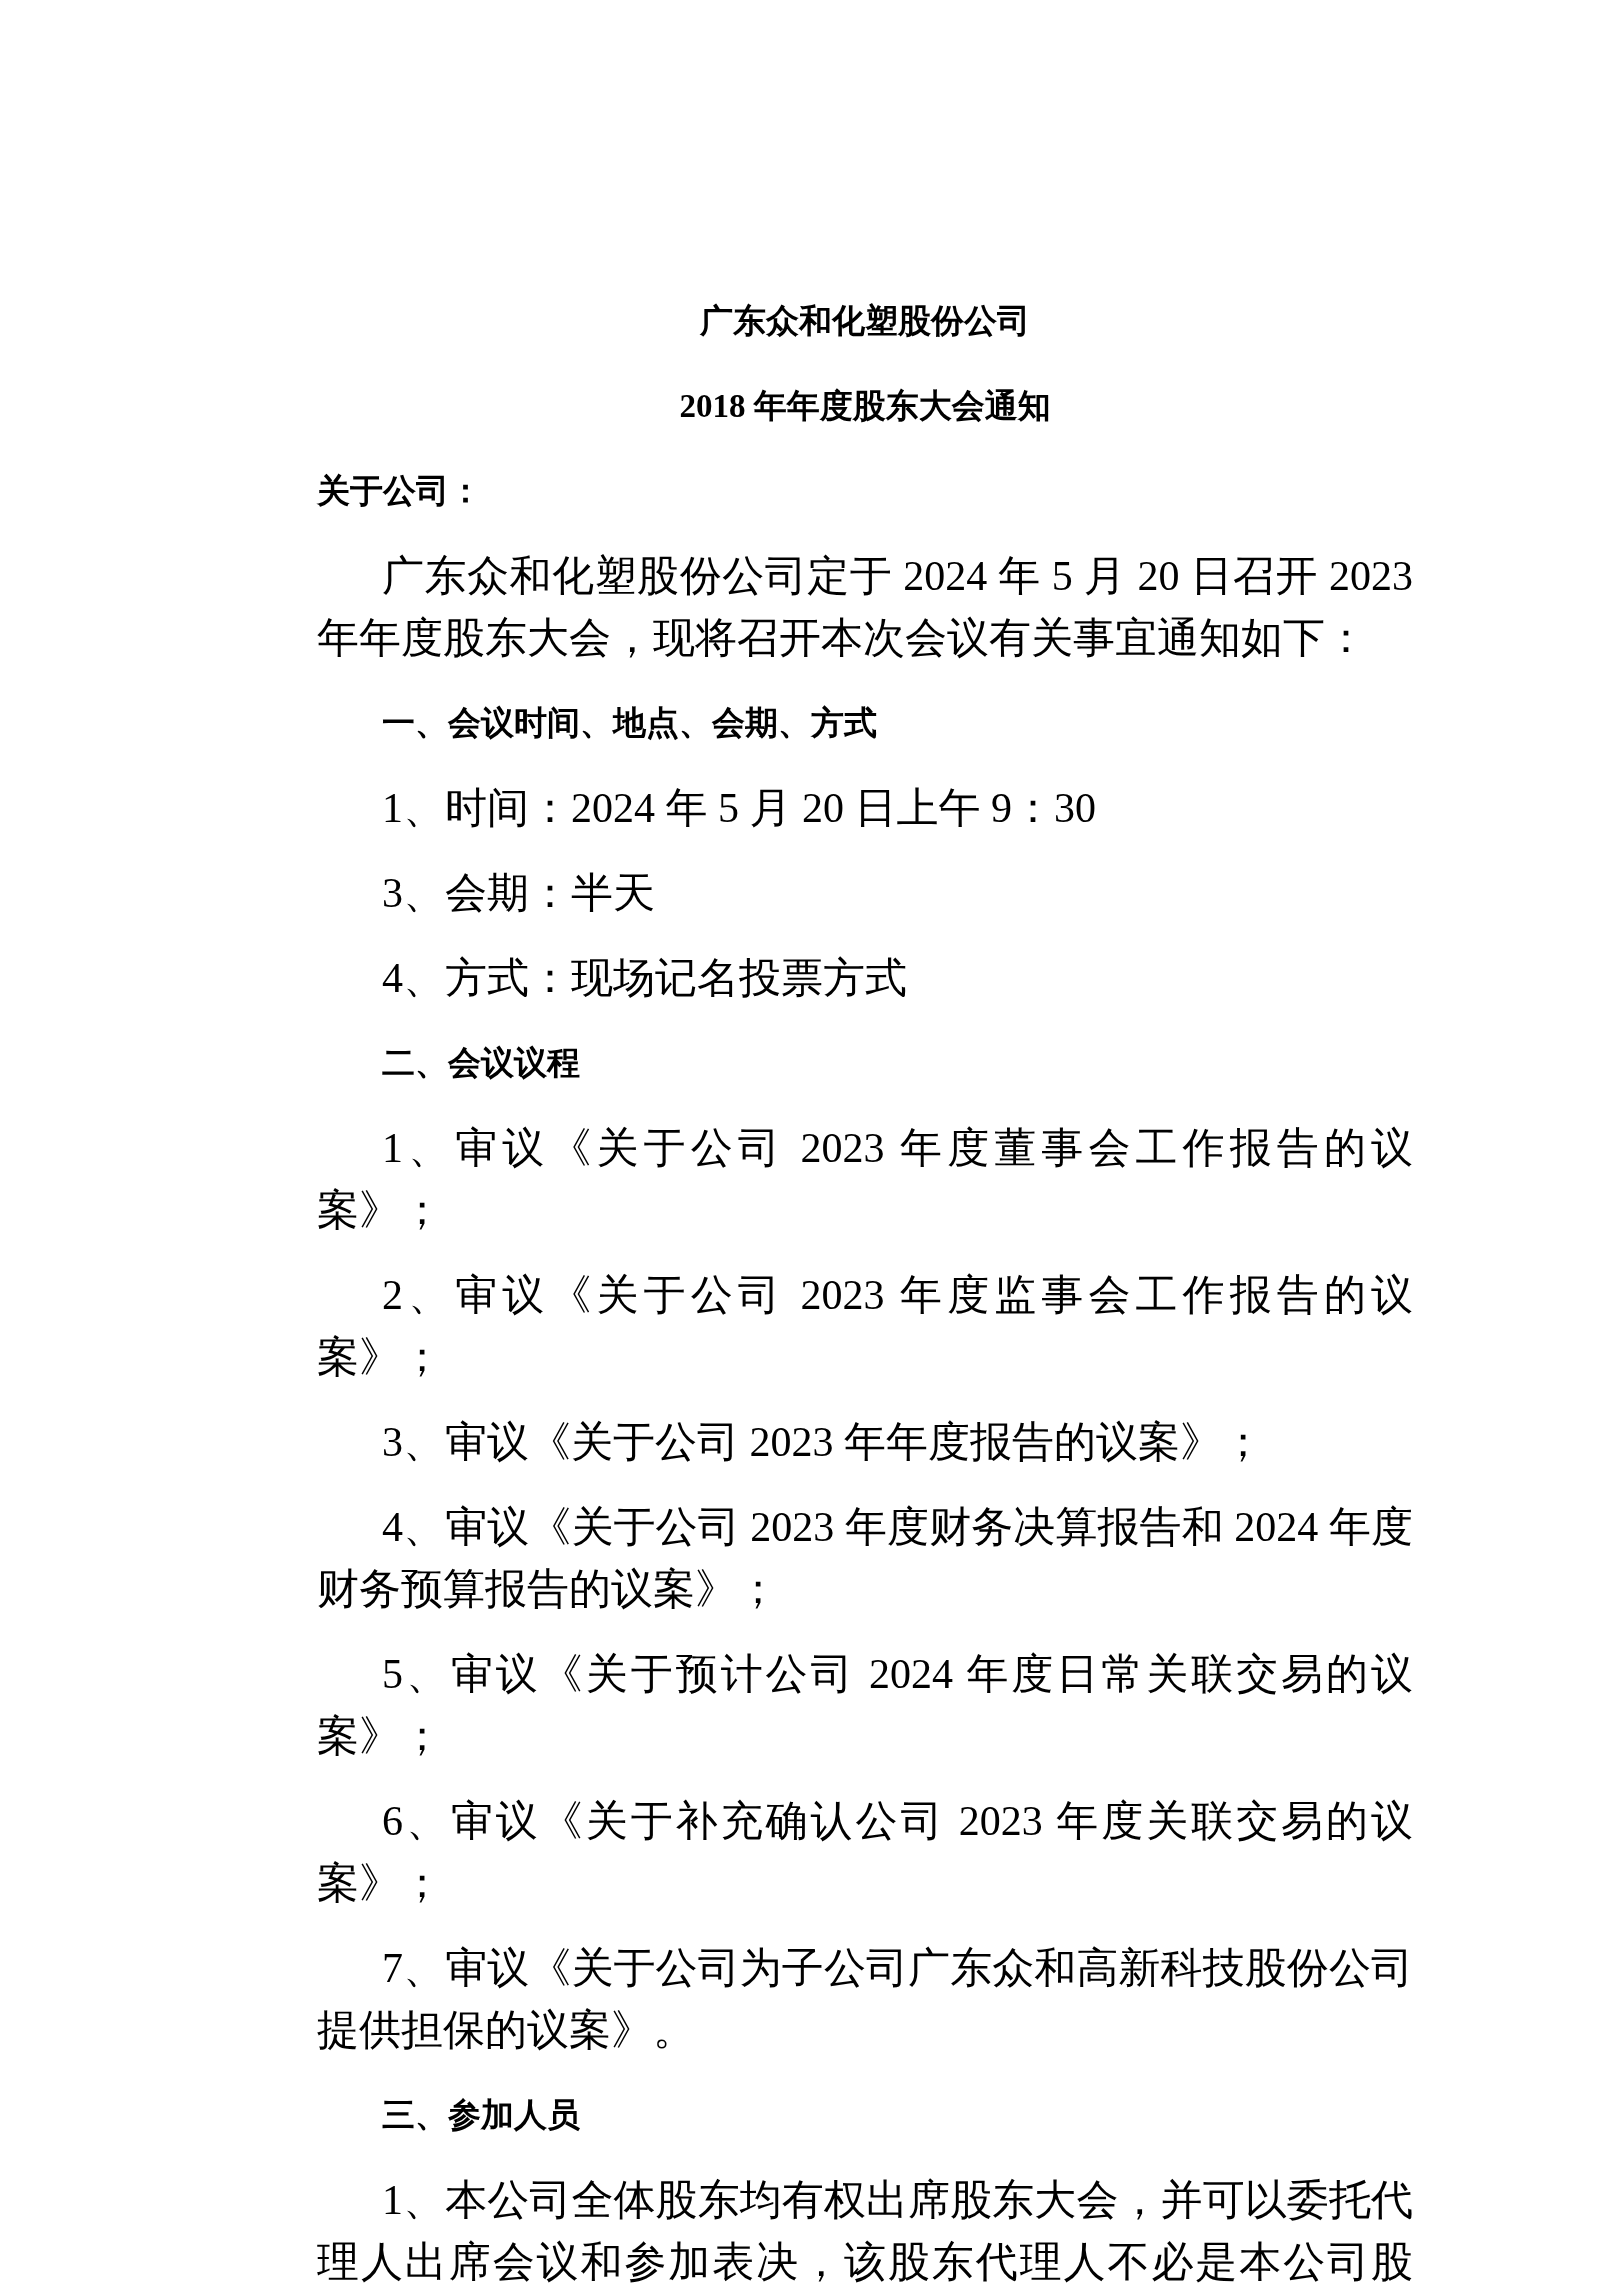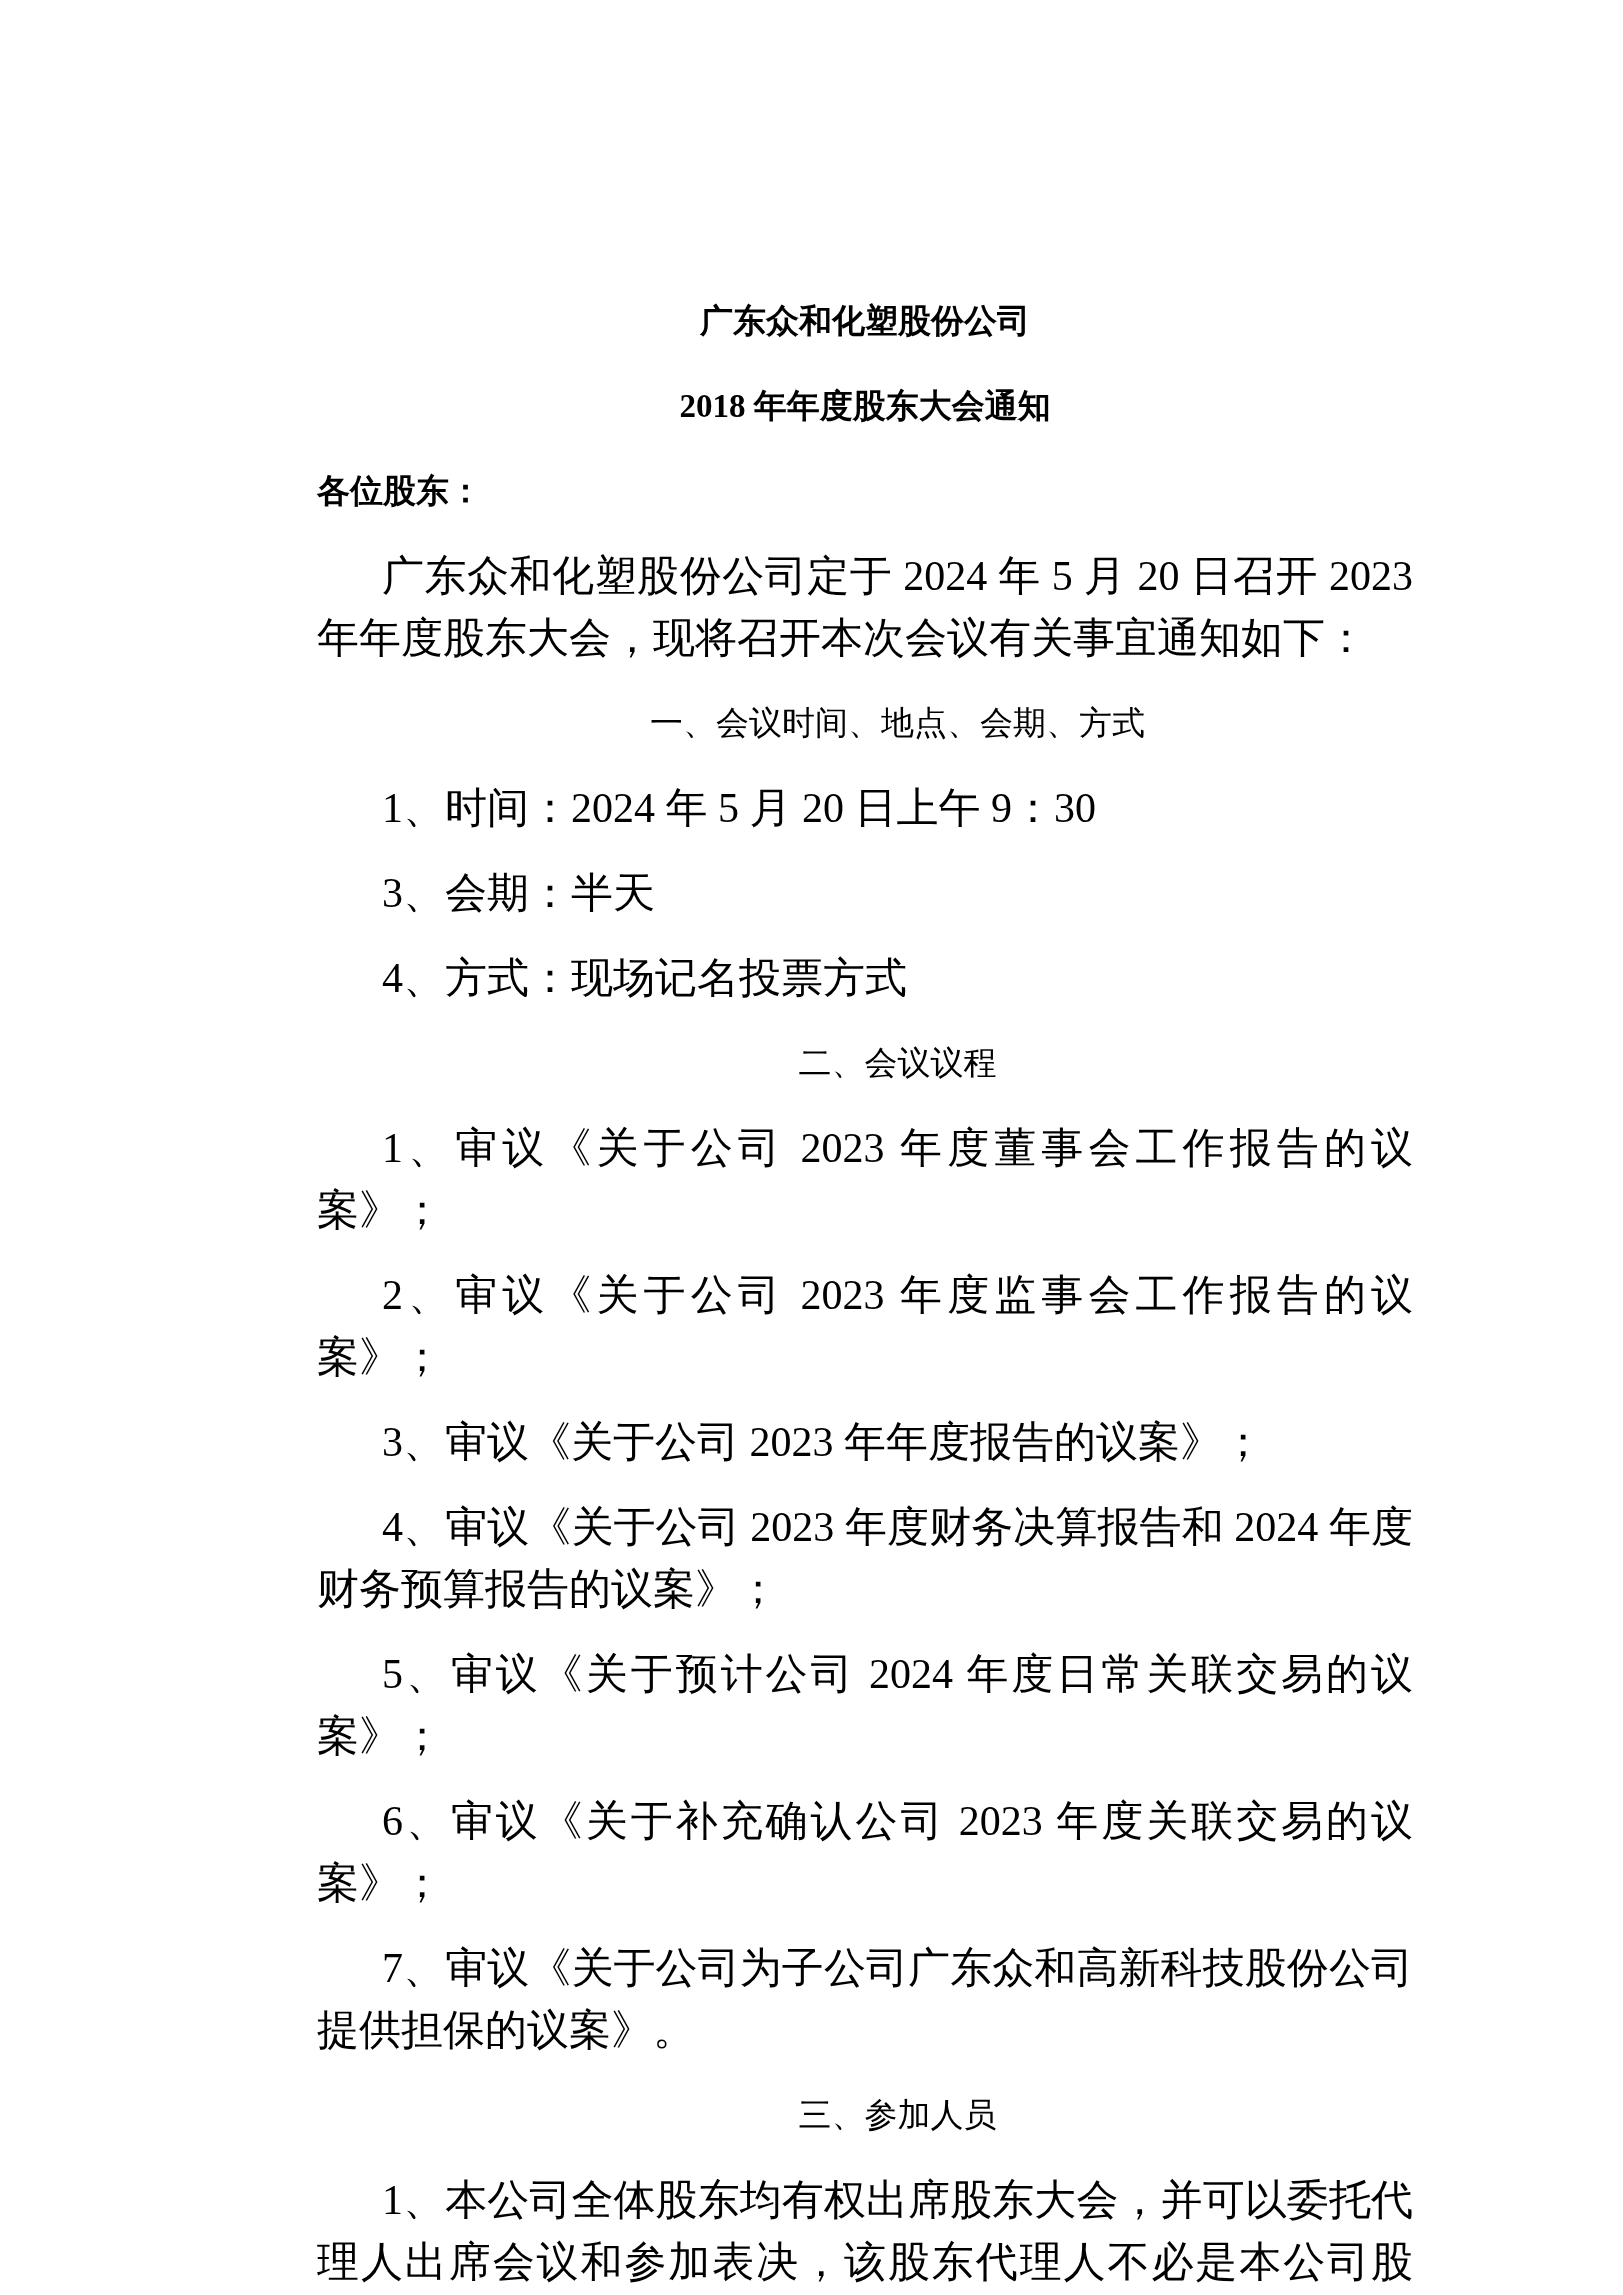--- a/index.html
+++ b/index.html
@@ -37,36 +37,36 @@
   .para {
     font-size: 42px;
     line-height: 62px;
     margin-bottom: 23px;
     text-indent: 65px;
     text-align: justify;
     text-justify: inter-ideograph;
   }
   .heading {
     font-size: 33px;
-    font-weight: normal;
+    font-weight: bold;
     line-height: 62px;
     margin-bottom: 23px;
     text-indent: 65px;
-    text-align: center;
+    text-align: left;
   }
 </style>
 </head>
 <body>
 
 <div class="page">
 
   <div class="doc-title">广东众和化塑股份公司</div>
   <div class="doc-subtitle">2018 年年度股东大会通知</div>
 
-  <p class="salutation">各位股东：</p>
+  <p class="salutation">关于公司：</p>
 
   <p class="para">广东众和化塑股份公司定于 2024 年 5 月 20 日召开 2023 年年度股东大会，现将召开本次会议有关事宜通知如下：</p>
 
   <p class="heading">一、会议时间、地点、会期、方式</p>
 
   <p class="para">1、时间：2024 年 5 月 20 日上午 9：30</p>
   <p class="para">3、会期：半天</p>
   <p class="para">4、方式：现场记名投票方式</p>
 
   <p class="heading">二、会议议程</p>

